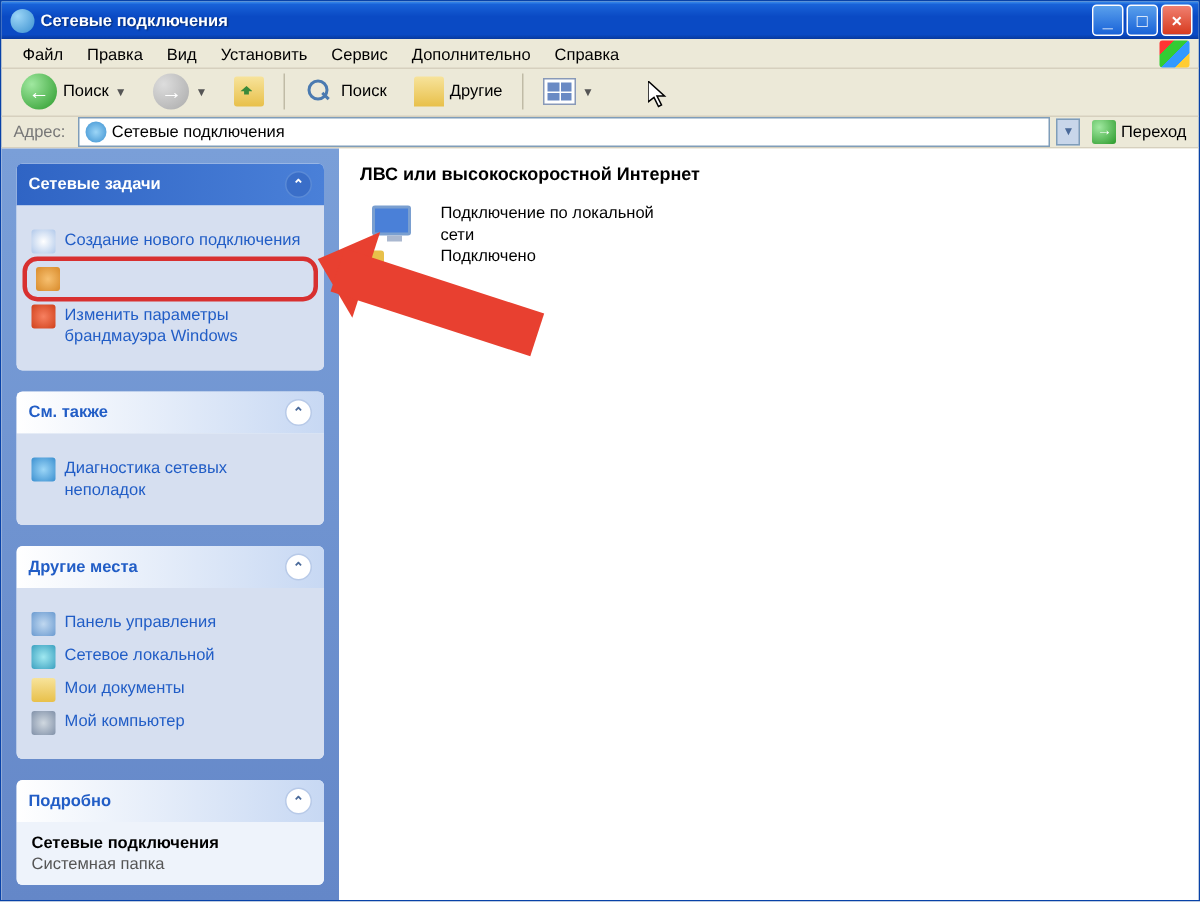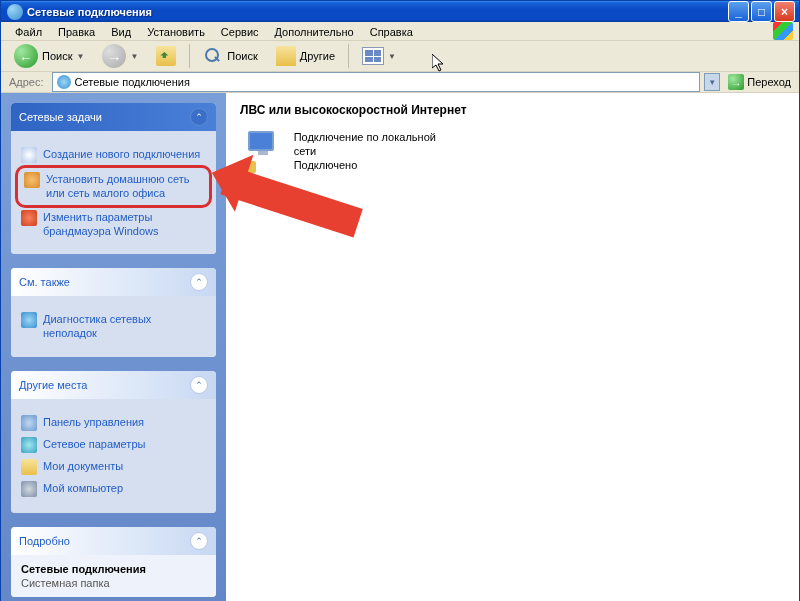--- a/index.html
+++ b/index.html
@@ -33,21 +33,21 @@
 .addrbar { height: 24px; background: #ece9d8; display: flex; align-items: center; padding: 0 4px; gap: 4px; border-bottom: 1px solid #d6d0be; }
 .addr-label { color:#777; padding: 0 4px; }
 .addr-input { flex: 1; height: 20px; background: #fff; border: 1px solid #7f9db9; display: flex; align-items: center; padding: 0 4px; gap: 4px; }
 .addr-ico { width:14px; height:14px; background: radial-gradient(circle,#9cd6f7,#3a8fd0); border-radius:50%; }
 .addr-dd { width:16px; height:18px; background:#c8d6ea; border:1px solid #7f9db9; display:flex;align-items:center;justify-content:center;color:#4a6a9a;font-size:8px; }
 .go-btn { display:flex; align-items:center; gap:3px; padding:1px 4px; }
 .go-ico { width:16px; height:16px; background: radial-gradient(circle at 30% 30%, #a0e8a0, #2a9a2a); border-radius:2px; display:flex;align-items:center;justify-content:center;color:#fff;font-size:10px; }
 .body-area { flex: 1; display: flex; background: #fff; }
 .sidebar { width: 225px; background: linear-gradient(to bottom, #7a9fd8 0%, #6487c8 100%); padding: 10px 10px; display: flex; flex-direction: column; gap: 14px; overflow:hidden; }
 .panel { background: #eef3fb; border-radius: 4px; overflow: hidden; }
-.panel-hdr { background: linear-gradient(to right, #fff, #c7d8f3); padding: 5px 8px; display: flex; align-items: center; justify-content: space-between; font-weight: normal; font-size: 12px; }
+.panel-hdr { background: linear-gradient(to right, #fff, #c7d8f3); padding: 5px 8px; display: flex; align-items: center; justify-content: space-between; font-weight: bold; font-size: 12px; }
 .panel-hdr.primary { background: linear-gradient(to right, #2f64c4, #4a80d8); color: #fff; }
 .panel-hdr.plain { color: #215dc6; }
 .chev { width: 18px; height: 18px; border-radius: 50%; background: #fff; border: 1px solid #b8cae8; display:flex;align-items:center;justify-content:center;color:#4a6a9a;font-size:9px; }
 .panel-hdr.primary .chev { background: #3a6ec8; border-color:#5a8ad6; color:#fff; }
 .panel-body { padding: 16px 10px; display: flex; flex-direction: column; gap: 6px; background:#d6dff0; }
 .task { display: flex; align-items: flex-start; gap: 6px; color: #215dc6; cursor: pointer; line-height: 1.3; }
 .task-ico { width: 16px; height: 16px; flex-shrink: 0; border-radius: 2px; }
 .ico-new { background: radial-gradient(circle,#fff,#b0c8ea); }
 .ico-home { background: radial-gradient(circle,#f7c070,#d88a2a); }
 .ico-fire { background: radial-gradient(circle,#f78060,#d0401a); }
@@ -158,21 +158,20 @@
           <span class="chev">⌃</span>
         </div>
         <div class="panel-body">
           <div class="task">
             <span class="task-ico ico-new"></span>
             <span>Создание нового подключения</span>
           </div>
           <div class="highlight-box">
             <div class="task">
               <span class="task-ico ico-home"></span>
-              <span>Установить домашнюю сеть или сеть малого офиса</span>
             </div>
           </div>
           <div class="task">
             <span class="task-ico ico-fire"></span>
             <span>Изменить параметры брандмауэра Windows</span>
           </div>
         </div>
       </div>
 
       <div class="panel">
@@ -193,21 +192,21 @@
           <span>Другие места</span>
           <span class="chev">⌃</span>
         </div>
         <div class="panel-body">
           <div class="task">
             <span class="task-ico ico-cp"></span>
             <span>Панель управления</span>
           </div>
           <div class="task">
             <span class="task-ico ico-net"></span>
-            <span>Сетевое параметры</span>
+            <span>Сетевое локальной</span>
           </div>
           <div class="task">
             <span class="task-ico ico-doc"></span>
             <span>Мои документы</span>
           </div>
           <div class="task">
             <span class="task-ico ico-pc"></span>
             <span>Мой компьютер</span>
           </div>
         </div>

